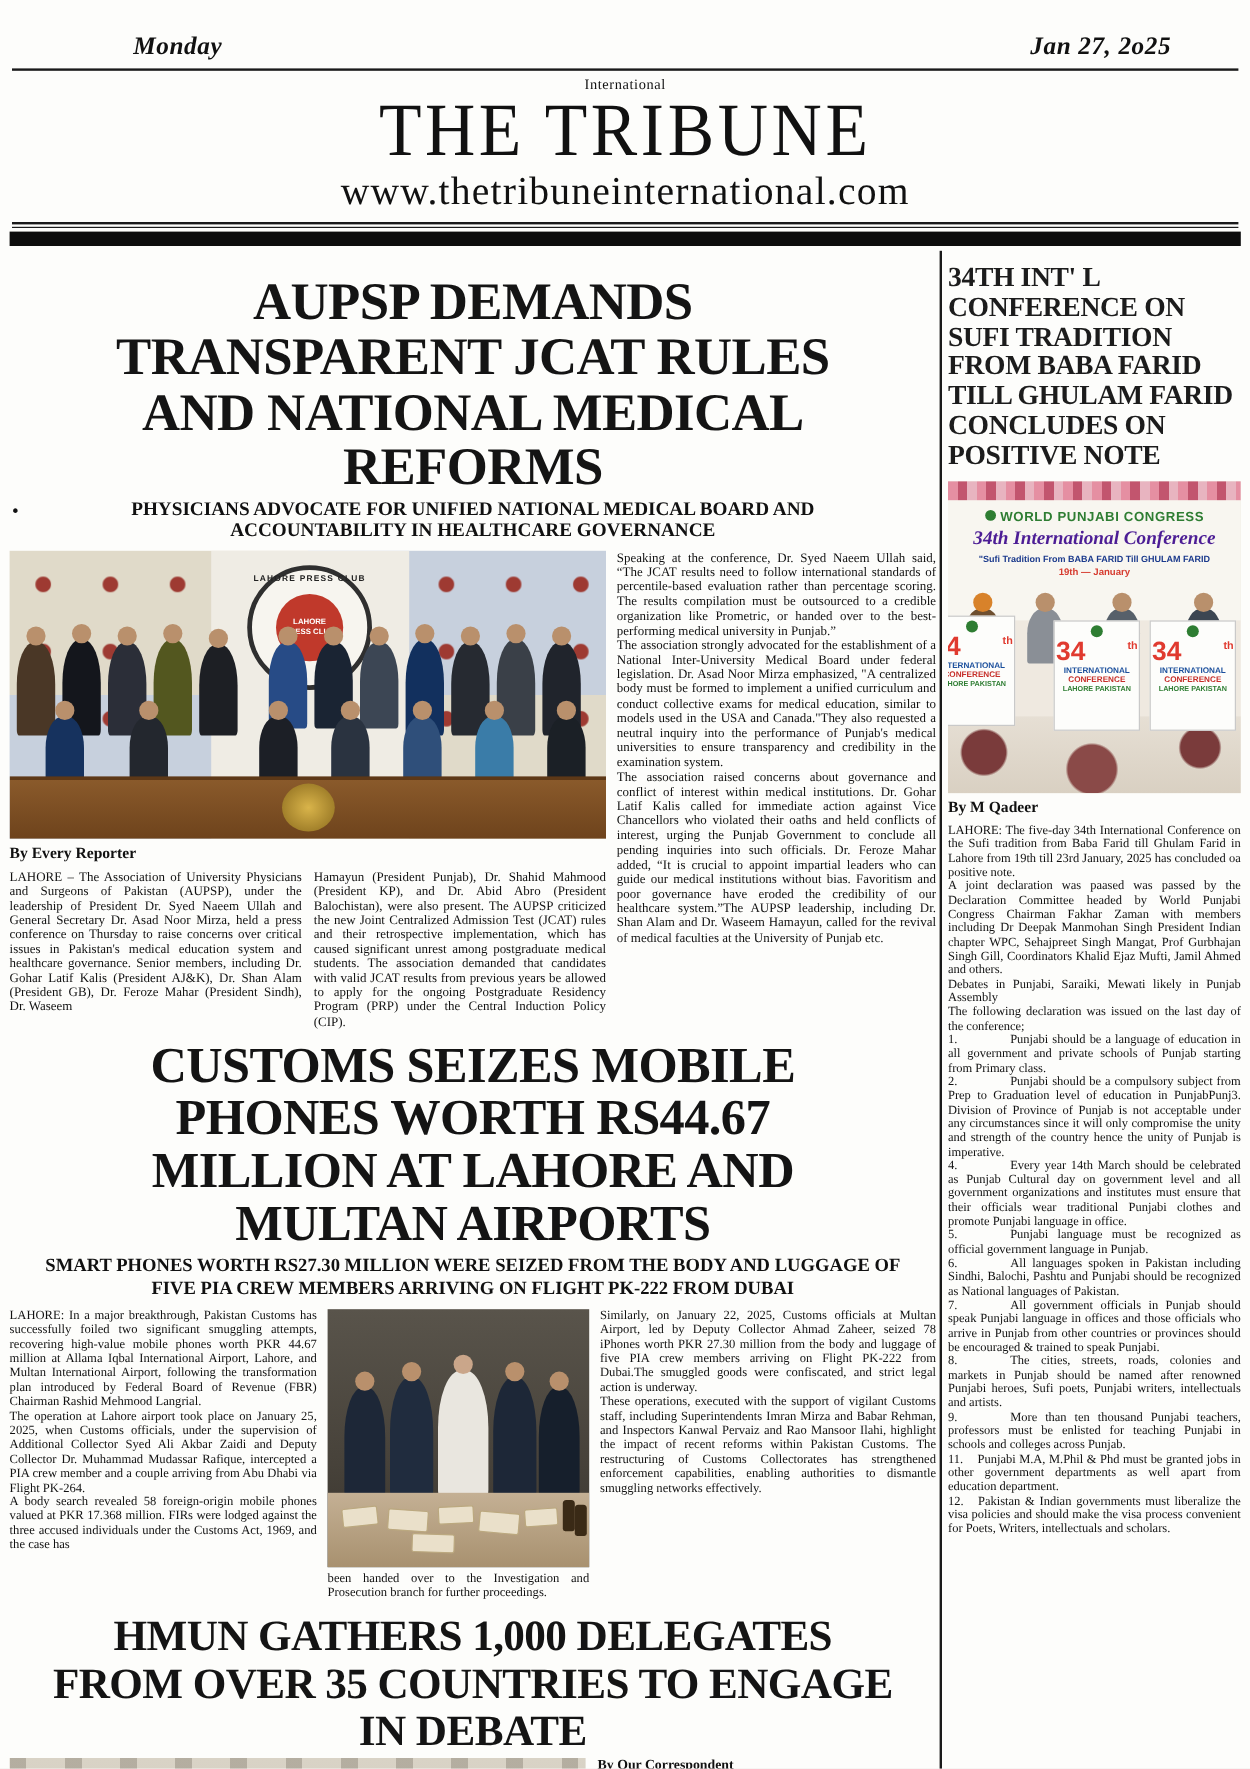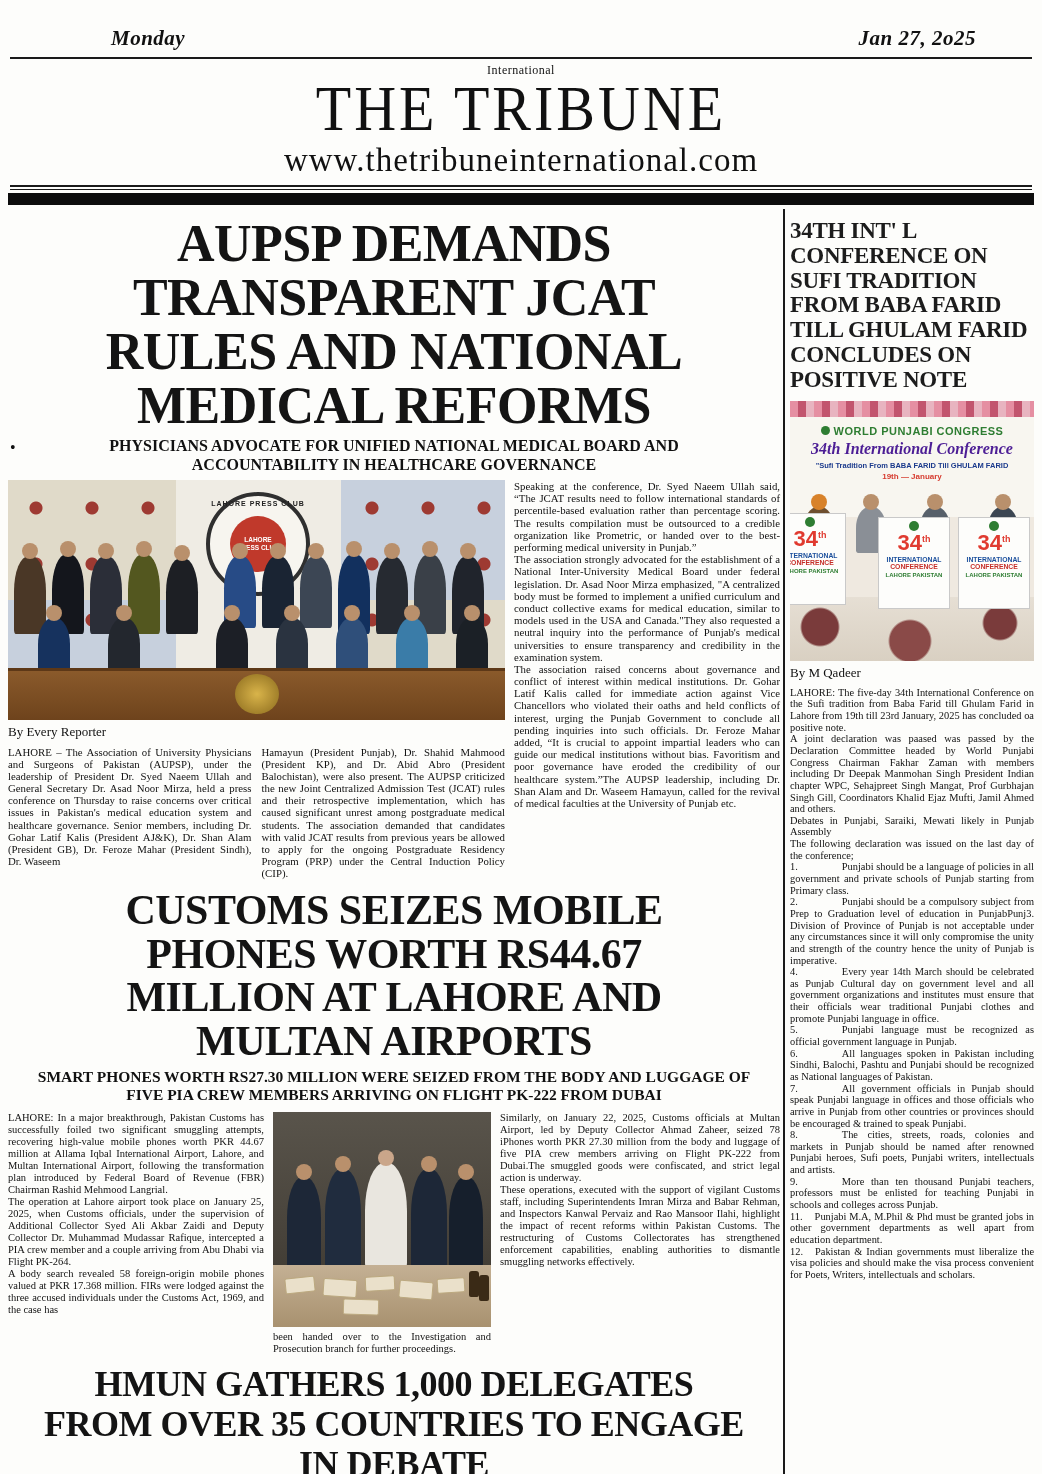--- a/index.html
+++ b/index.html
@@ -25,24 +25,24 @@
   
   .content { display:flex; margin-top:4px; }
   .main { width:772px; }
   .vdiv { width:2px; background:#1a1a1a; margin:0 3px; }
   .sidebar { flex:1; padding-left:2px; }
 
   
   .body-txt { text-align:justify; }
   .body-txt p { margin:0; }
   h2.headline { text-align:center; font-weight:bold; color:#141414; }
-  .byline { font-weight:normal; font-size:13px; margin:4px 0 6px 0; }
-
-  
-  .a1-head { font-size:52px; line-height:1.04; max-width:660px; margin:8px auto 2px auto; letter-spacing:-.5px;}
+  .byline { font-weight:bold; font-size:13px; margin:4px 0 6px 0; }
+
+  
+  .a1-head { font-size:44px; line-height:1.04; max-width:660px; margin:20px auto 2px auto; letter-spacing:-.5px;}
   .a1-subwrap { position:relative; max-width:700px; margin:4px auto 6px auto; }
   .a1-bullet { position:absolute; left:-34px; top:2px; font-size:16px; }
   .a1-sub { text-align:center; font-weight:bold; font-size:16px; line-height:1.15; }
   .a1-row { display:flex; gap:9px; }
   .a1-leftwrap { flex:0 0 497px; }
   .a1-colC { flex:1; font-size:10.8px; line-height:1.13; }
   .a1-colC p { margin:0; }
   .a1-cols { display:flex; gap:10px; font-size:10.8px; line-height:1.12; }
   .a1-cols > div { flex:1; }
 
@@ -116,21 +116,21 @@
       background:
         radial-gradient(circle 26px at 30px 30px, #7a3b3b 18px, rgba(0,0,0,0) 20px),
         radial-gradient(circle 30px at 120px 44px, #8a4a48 20px, rgba(0,0,0,0) 22px),
         radial-gradient(circle 24px at 210px 26px, #7a3b3b 16px, rgba(0,0,0,0) 18px),
         linear-gradient(#e6dfd4,#d9d0c2);
   }
   .p4-box { position:absolute; width:72px; height:92px; background:#fdfdfb; border:1px solid #c9c9c9;
             text-align:center; font-family:"Liberation Sans",sans-serif; padding-top:3px; }
   .p4-box .logo { display:block; width:10px; height:10px; border-radius:50%; background:#2e7d32; margin:0 auto 1px auto; }
   .p4-num { color:#e03a2f; font-weight:bold; font-size:22px; line-height:1; }
-  .p4-num sup { font-size:9px; }
+  .p4-num sup { font-size:9px;padding-left:35px; }
   .p4-l1 { color:#1b4f9c; font-weight:bold; font-size:6.8px; margin-top:2px; }
   .p4-l2 { color:#c62f2a; font-weight:bold; font-size:6.8px; }
   .p4-l3 { color:#2e7d32; font-weight:bold; font-size:6px; margin-top:2px; }
   .sb-body { font-size:10.4px; line-height:1.12; text-align:justify; }
   .sb-body p { margin:0; }
   .decl { margin:0; text-align:justify; font-size:10.4px; line-height:1.12; }
   .decl .gap-lg { display:inline-block; width:44px; }
   .decl .gap-sm { display:inline-block; width:12px; }
 </style>
 </head>
@@ -312,21 +312,21 @@
       </div>
 
       <div class="byline">By M Qadeer</div>
 
       <div class="sb-body">
         <p>LAHORE: The five-day 34th International Conference on the Sufi tradition from Baba Farid till Ghulam Farid in Lahore from 19th till 23rd January, 2025 has concluded oa positive note.</p>
         <p>A joint declaration was paased was passed by the Declaration Committee headed by World Punjabi Congress Chairman Fakhar Zaman with members including Dr Deepak Manmohan Singh President Indian chapter WPC, Sehajpreet Singh Mangat, Prof Gurbhajan Singh Gill, Coordinators Khalid Ejaz Mufti, Jamil Ahmed and others.</p>
         <p>Debates in Punjabi, Saraiki, Mewati likely in Punjab Assembly</p>
         <p>The following declaration was issued on the last day of the conference;</p>
 
-        <p class="decl"><span>1.</span><span class="gap-lg"></span><span>Punjabi should be a language of policies in all government and private schools of Punjab starting from Primary class.</span></p>
+        <p class="decl"><span>1.</span><span class="gap-lg"></span><span>Punjabi should be a language of education in all government and private schools of Punjab starting from Primary class.</span></p>
         <p class="decl"><span>2.</span><span class="gap-lg"></span><span>Punjabi should be a compulsory subject from Prep to Graduation level of education in PunjabPunj3. Division of Province of Punjab is not acceptable under any circumstances since it will only compromise the unity and strength of the country hence the unity of Punjab is imperative.</span></p>
         <p class="decl"><span>4.</span><span class="gap-lg"></span><span>Every year 14th March should be celebrated as Punjab Cultural day on government level and all government organizations and institutes must ensure that their officials wear traditional Punjabi clothes and promote Punjabi language in office.</span></p>
         <p class="decl"><span>5.</span><span class="gap-lg"></span><span>Punjabi language must be recognized as official government language in Punjab.</span></p>
         <p class="decl"><span>6.</span><span class="gap-lg"></span><span>All languages spoken in Pakistan including Sindhi, Balochi, Pashtu and Punjabi should be recognized as National languages of Pakistan.</span></p>
         <p class="decl"><span>7.</span><span class="gap-lg"></span><span>All government officials in Punjab should speak Punjabi language in offices and those officials who arrive in Punjab from other countries or provinces should be encouraged &amp; trained to speak Punjabi.</span></p>
         <p class="decl"><span>8.</span><span class="gap-lg"></span><span>The cities, streets, roads, colonies and markets in Punjab should be named after renowned Punjabi heroes, Sufi poets, Punjabi writers, intellectuals and artists.</span></p>
         <p class="decl"><span>9.</span><span class="gap-lg"></span><span>More than ten thousand Punjabi teachers, professors must be enlisted for teaching Punjabi in schools and colleges across Punjab.</span></p>
         <p class="decl"><span>11.</span><span class="gap-sm"></span><span>Punjabi M.A, M.Phil &amp; Phd must be granted jobs in other government departments as well apart from education department.</span></p>
         <p class="decl"><span>12.</span><span class="gap-sm"></span><span>Pakistan &amp; Indian governments must liberalize the visa policies and should make the visa process convenient for Poets, Writers, intellectuals and scholars.</span></p>
       </div>

